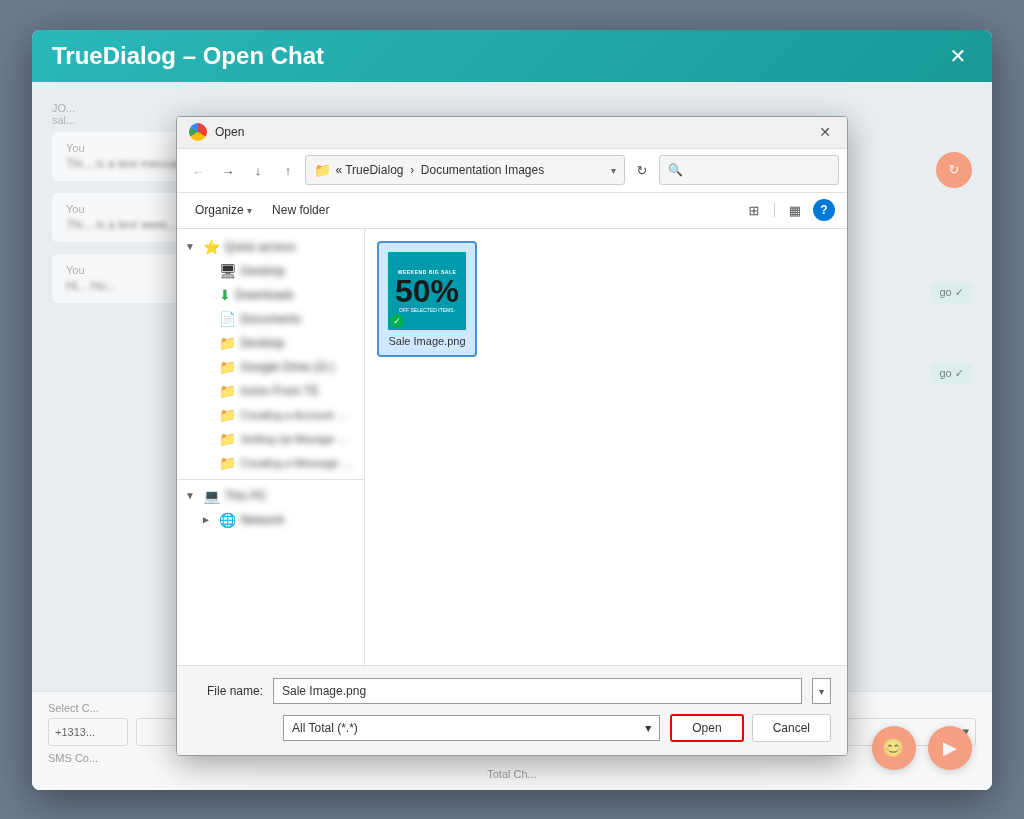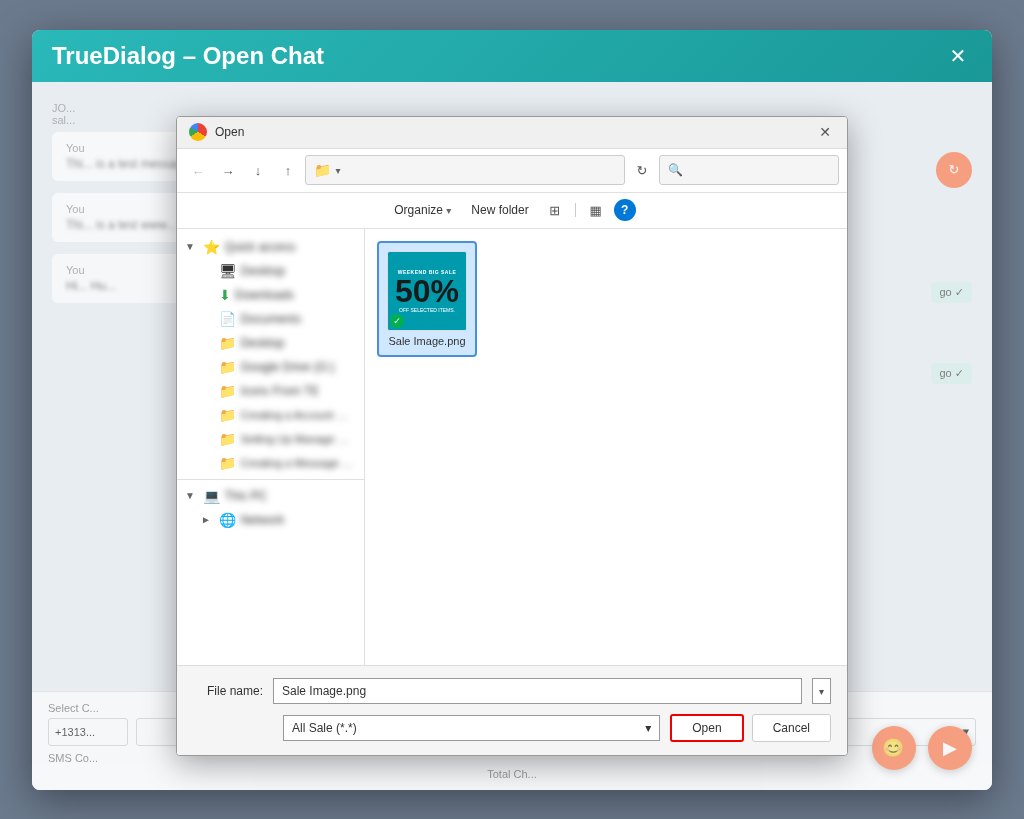--- a/index.html
+++ b/index.html
@@ -242,21 +242,21 @@
 
     
     .file-dialog-toolbar {
       height: 36px;
       background: white;
       border-bottom: 1px solid #e0e0e0;
       display: flex;
       align-items: center;
       padding: 8px 12px;
       gap: 8px;
-      justify-content: center;
+      justify-content: space-between;
     }
 
     .toolbar-left {
       display: flex;
       align-items: center;
       gap: 8px;
     }
 
     .toolbar-btn {
       font-size: 12px;
@@ -658,20 +658,23 @@
         </div>
 
         <div class="file-dialog-nav">
           <div class="nav-btn disabled">←</div>
           <div class="nav-btn">→</div>
           <div class="nav-btn">↓</div>
           <div class="nav-btn">↑</div>
 
           <div class="address-bar">
             <span class="address-folder-icon">📁</span>
+            <span class="address-text">
+              « TrueDialog &nbsp;›&nbsp; Documentation Images
+            </span>
             <span class="address-dropdown">▾</span>
           </div>
 
           <div class="refresh-btn">↻</div>
 
           <div class="search-box">
             <span class="search-icon-btn">🔍</span>
           </div>
         </div>
 
@@ -779,21 +782,21 @@
 
         <div class="file-dialog-bottom">
           <div class="file-name-row">
             <span class="file-name-label">File name:</span>
             <input class="file-name-input" type="text" value="Sale Image.png" style="">
             <div class="file-name-dropdown">▾</div>
           </div>
           <div class="file-type-row">
             <div class="file-type-spacer"></div>
             <div class="file-type-input">
-              <span>All Sale (*.*)</span>
+              <span>All Total (*.*)</span>
               <span>▾</span>
             </div>
             <div class="buttons-row">
               <button class="open-button">Open</button>
               <button class="cancel-button">Cancel</button>
             </div>
           </div>
         </div>
 
       </div>

